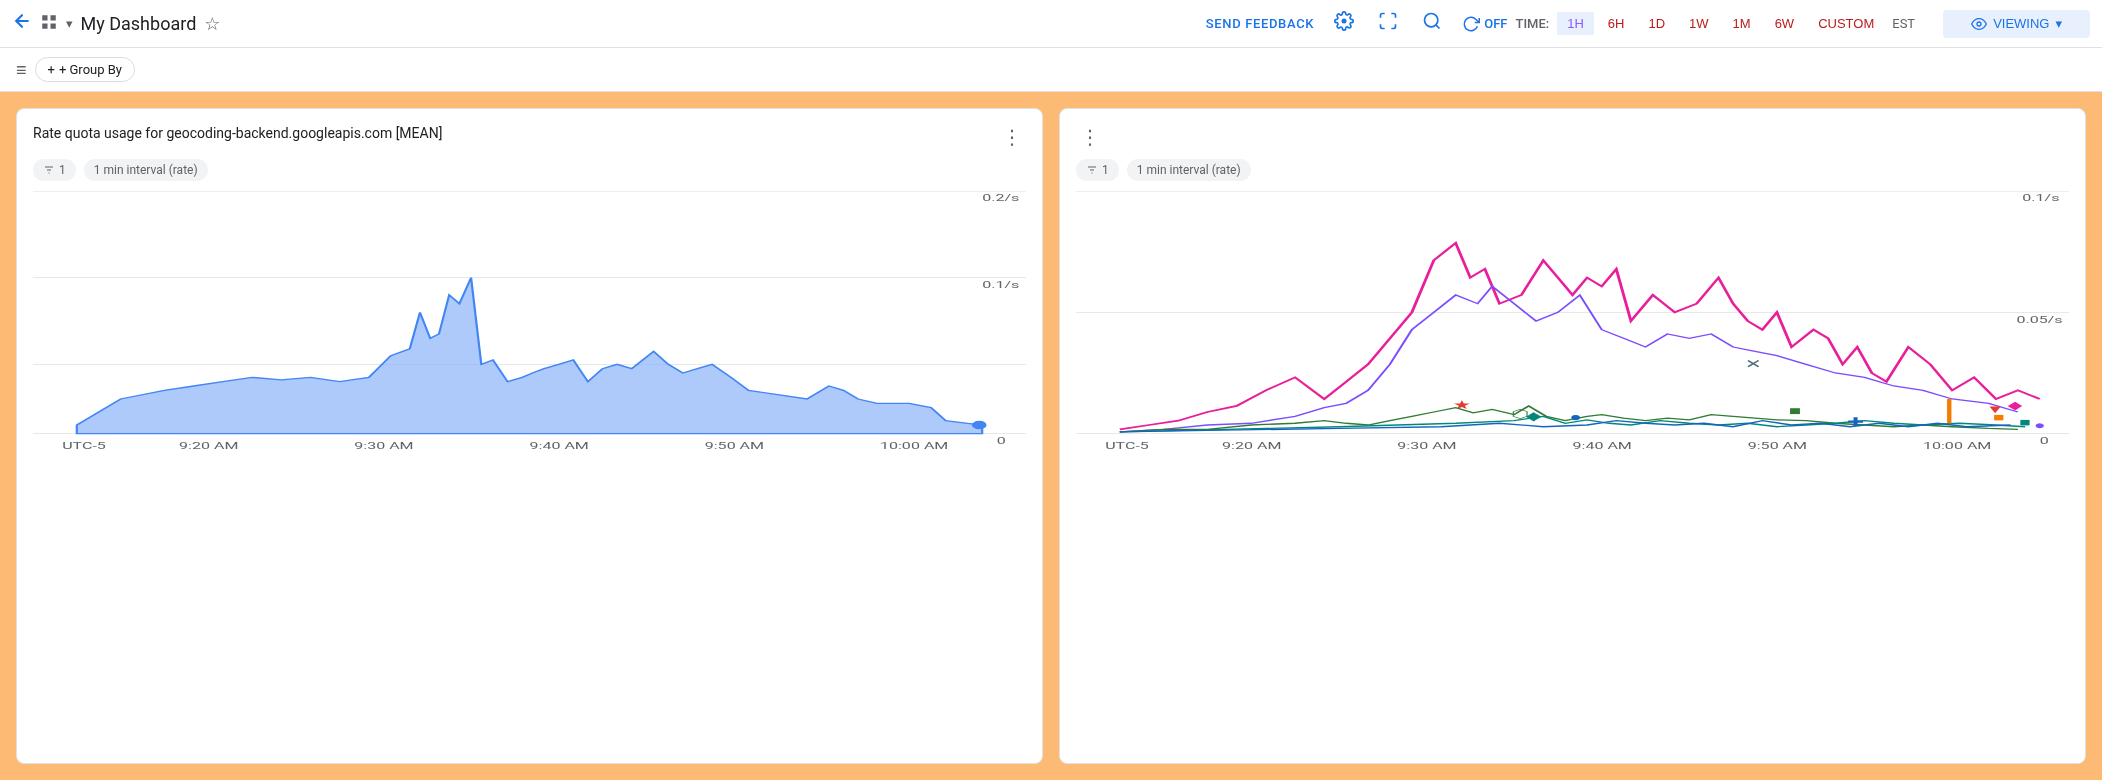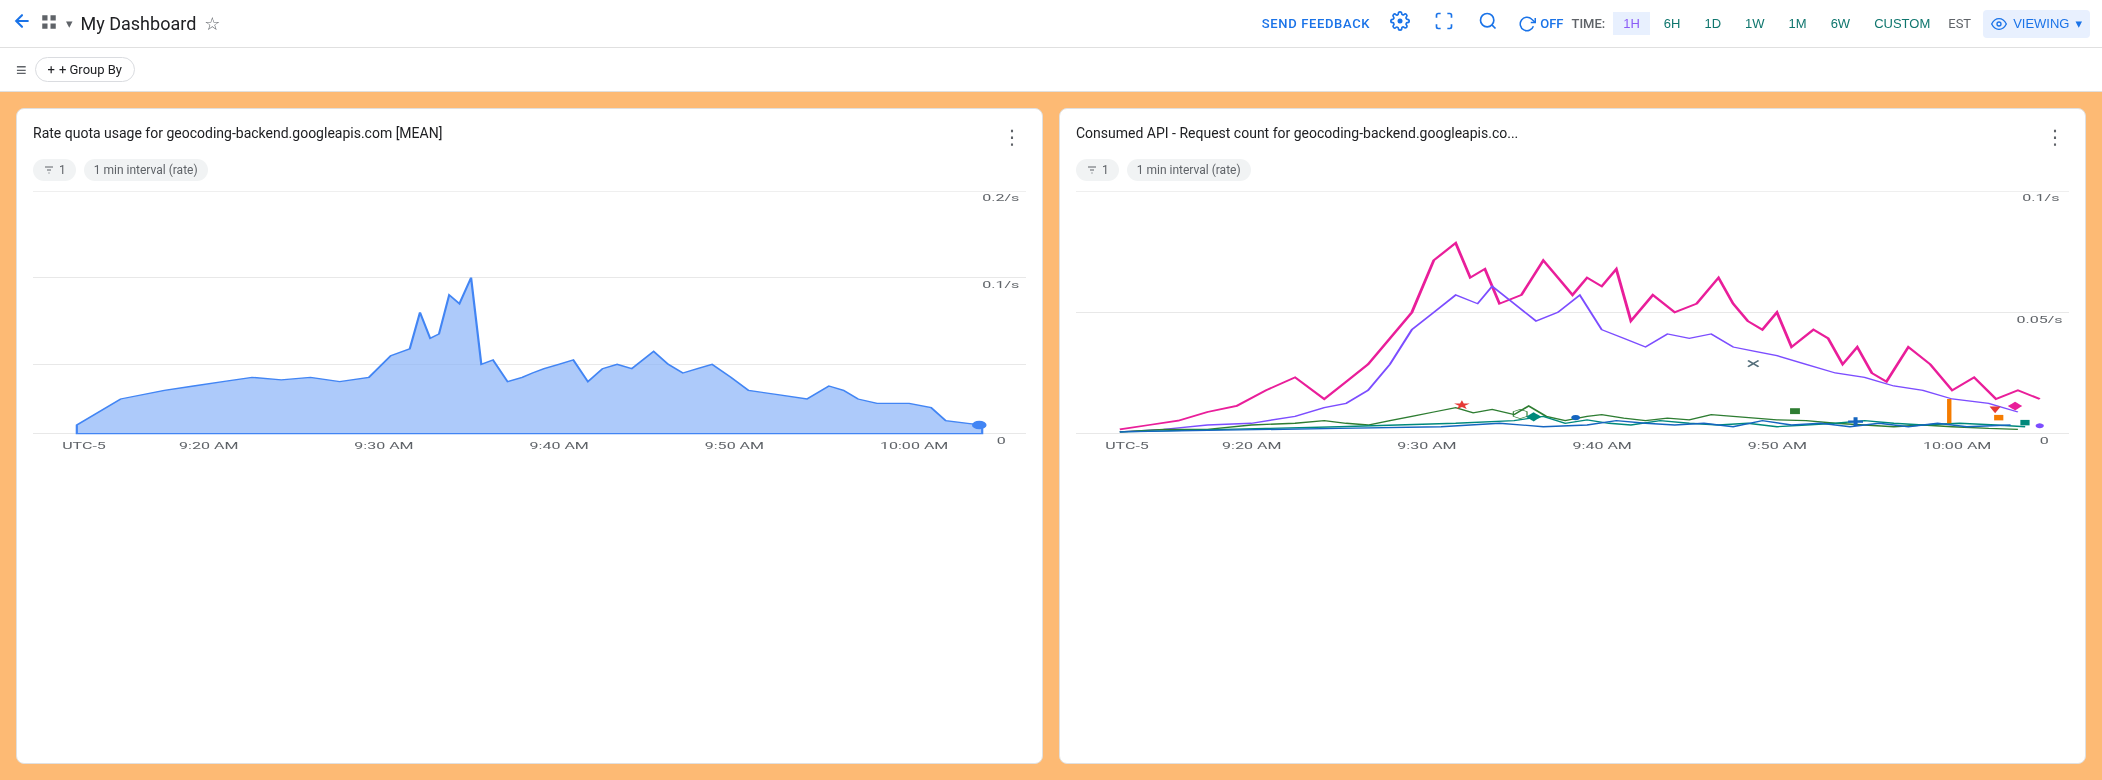--- a/index.html
+++ b/index.html
@@ -16,29 +16,29 @@
     .title { font-size: 18px; font-weight: 400; color: #202124; }
     .star-icon { color: #5f6368; font-size: 18px; cursor: pointer; }
     .topbar-center { display: flex; align-items: center; gap: 16px; justify-content: space-between; }
     .send-feedback { color: #1a73e8; font-size: 13px; font-weight: 500; cursor: pointer; text-transform: uppercase; letter-spacing: 0.05em; }
     .icon-btn { background: none; border: none; cursor: pointer; color: #1a73e8; font-size: 18px; padding: 4px; }
     .refresh-btn { display: flex; align-items: center; gap: 4px; color: #1a73e8; font-size: 13px; font-weight: 500; cursor: pointer; }
     .topbar-right { display: flex; align-items: center; gap: 4px; }
     .time-label { font-size: 13px; font-weight: 500; color: #5f6368; margin-right: 4px; }
     .time-btn {
       padding: 4px 10px; border-radius: 4px; border: none; cursor: pointer;
-      font-size: 13px; font-weight: 500; color: #0f766e; background: transparent;
+      font-size: 13px; font-weight: 500; color: #b91c1c; background: transparent;
     }
     .time-btn.active { background: #e8f0fe; color: #8b5cf6; border-radius: 0; }
     .est-label { font-size: 13px; color: #5f6368; margin-left: 4px; }
     .viewing-btn {
       display: flex; align-items: center; gap: 6px;
       background: #e8f0fe; border: none; border-radius: 4px;
-      padding: 6px 8px; color: #1a73e8; font-size: 13px; font-weight: 500; cursor: pointer;
-      margin-left: 8px;
+      padding: 6px 28px; color: #1a73e8; font-size: 13px; font-weight: 500; cursor: pointer;
+      margin-left: 24px;
     }
 
     
     .filterbar {
       display: flex; align-items: center; gap: 8px;
       padding: 8px 16px; border-bottom: 1px solid #e0e0e0; height: 44px;
     }
     .group-by-btn {
       display: flex; align-items: center; gap: 4px;
       border: 1px solid #dadce0; border-radius: 16px; padding: 4px 12px;
@@ -198,21 +198,20 @@
         <text x="220" y="298" font-size="11" fill="#5f6368">9:30 AM</text>
         <text x="340" y="298" font-size="11" fill="#5f6368">9:40 AM</text>
         <text x="460" y="298" font-size="11" fill="#5f6368">9:50 AM</text>
         <text x="580" y="298" font-size="11" fill="#5f6368">10:00 AM</text>
       </svg>
     </div>
   </div>
 
   <div class="chart-card">
     <div class="card-header">
-      <span class="card-title">Consumed API - Request count for geocoding-backend.googleapis.co...</span>
       <button class="more-btn">⋮</button>
     </div>
     <div class="card-tags">
       <div class="tag">
         <svg width="12" height="12" viewBox="0 0 24 24" fill="none" stroke="#5f6368" stroke-width="2">
             <line x1="4" y1="6" x2="20" y2="6"></line>
             <line x1="8" y1="12" x2="16" y2="12"></line>
             <line x1="11" y1="18" x2="13" y2="18"></line>
           </svg>
         <span>1</span>

